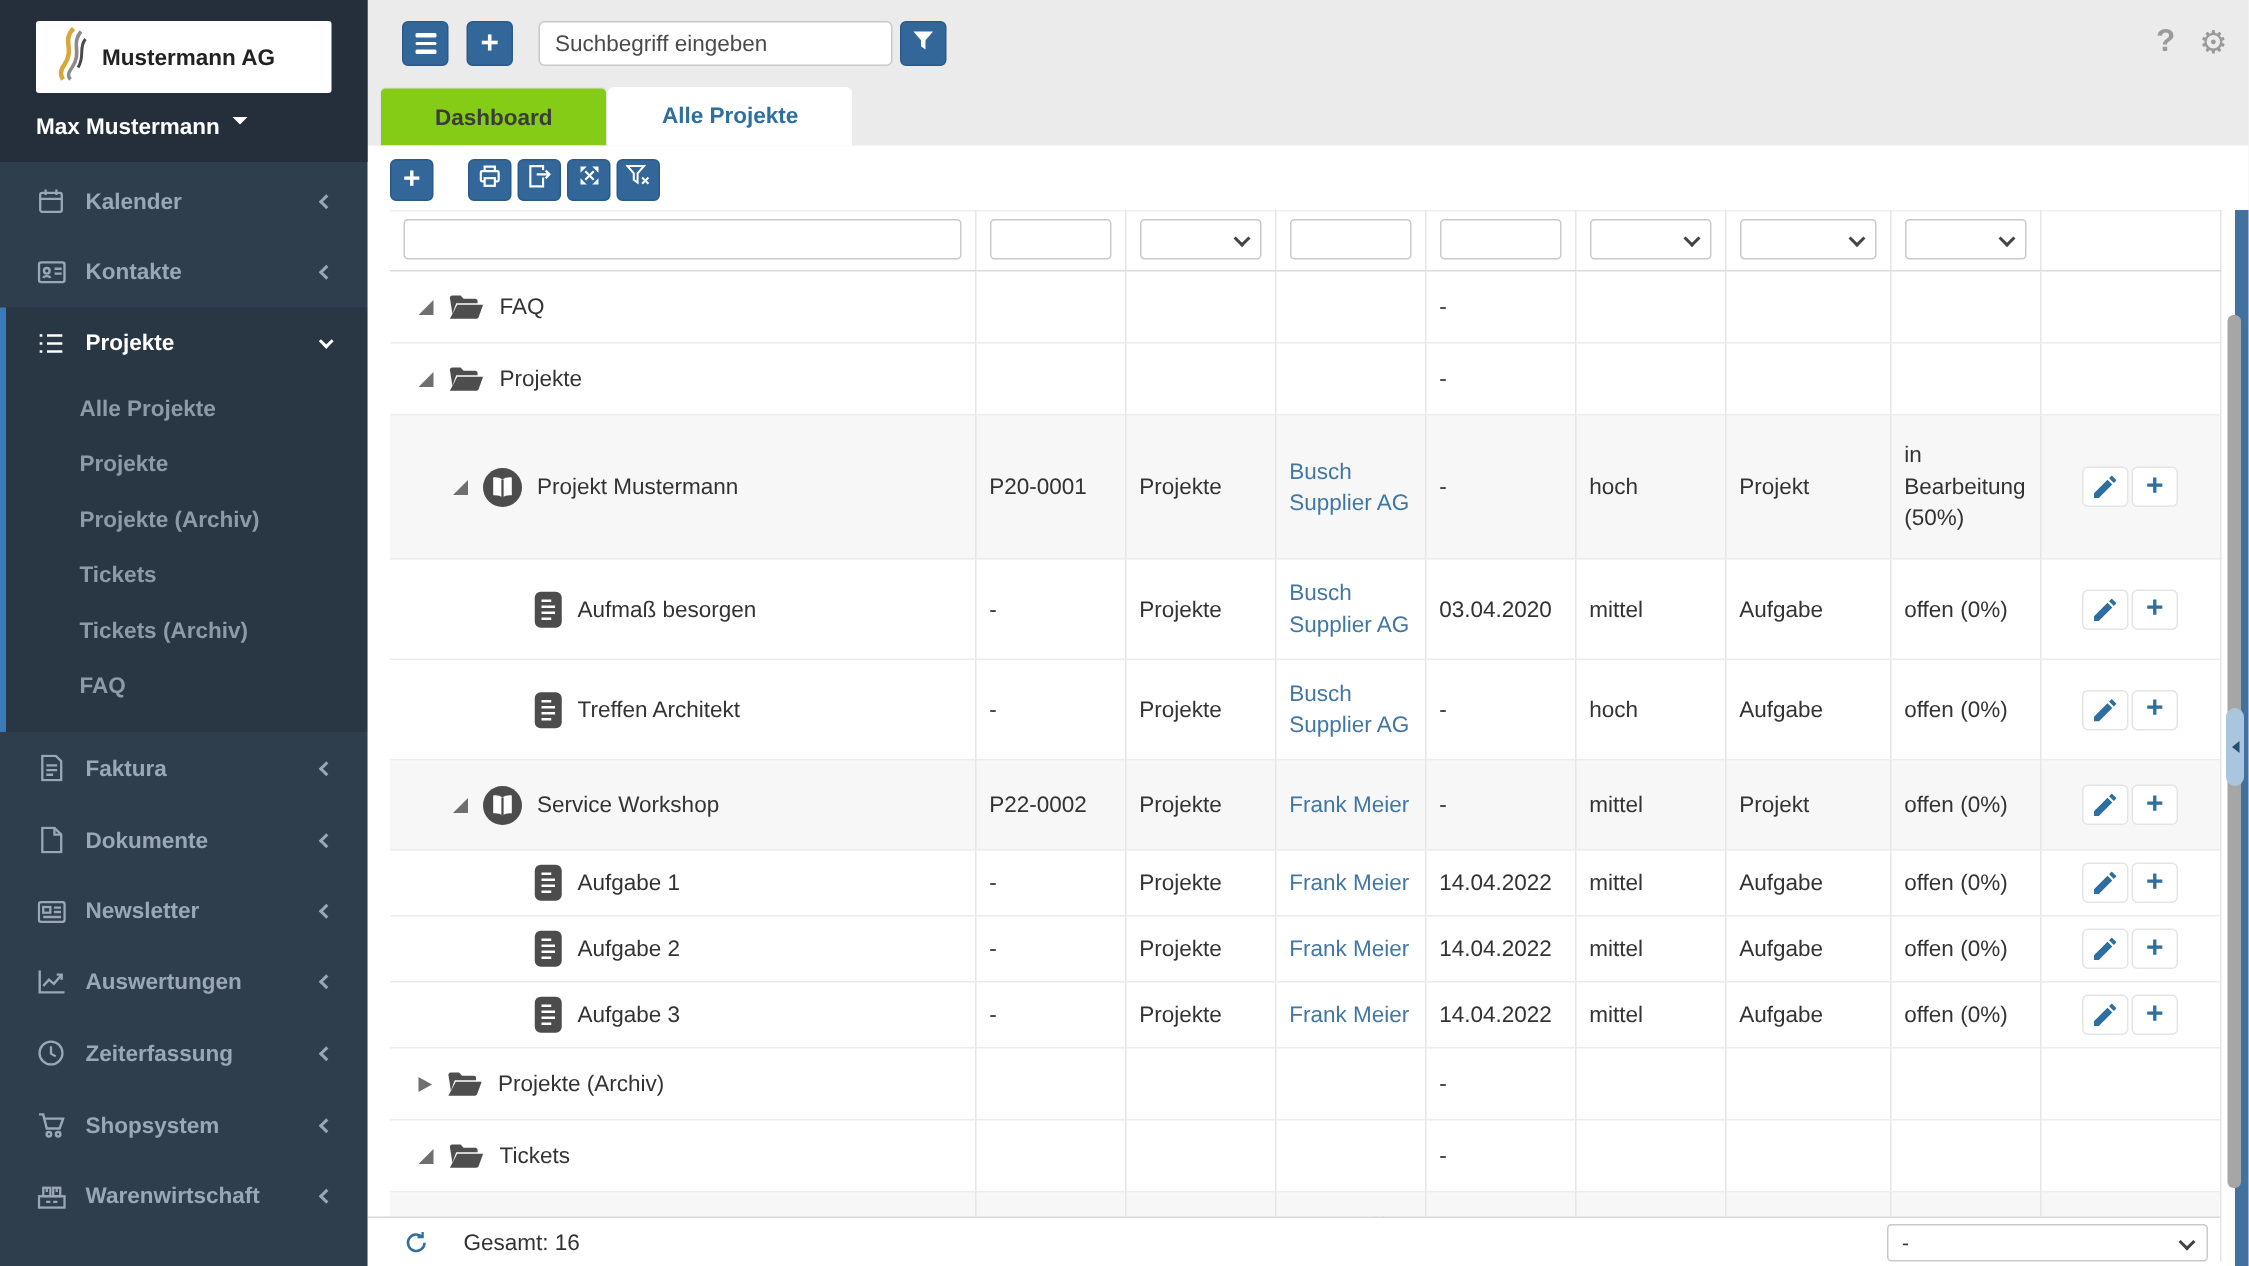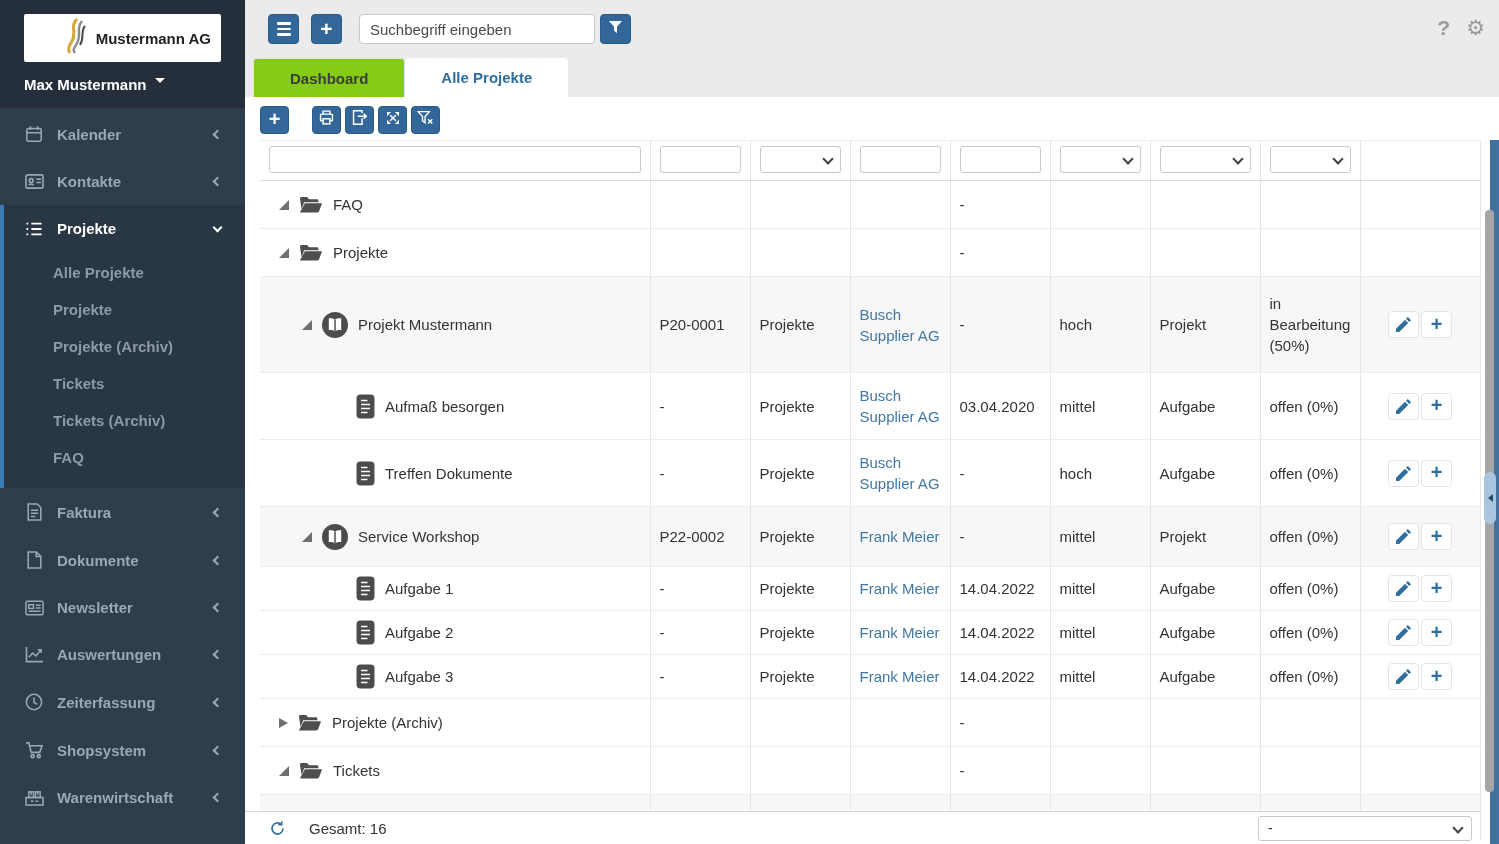--- a/index.html
+++ b/index.html
@@ -4,21 +4,21 @@
 <style>
   * { margin:0; padding:0; box-sizing:border-box; }
   html,body { width:1499px; height:844px; overflow:hidden;
     font-family:"Liberation Sans","DejaVu Sans",sans-serif; background:#ebebeb; }
 
   
   .sidebar { position:absolute; left:0; top:0; width:245px; height:844px;
     background:#2f3e4d; z-index:10; }
   .side-head { background:#242f3b; padding:14px 24px 0; }
   .logo-box { background:#fff; height:48px; border-radius:2px; display:flex;
-    align-items:center; gap:8px; padding:0 10px;justify-content:flex-end; }
+    align-items:center; gap:8px; padding:0 10px; }
   .logo-text { font-size:15px; font-weight:600; color:#222; }
   .user-row { display:flex; gap:8px; padding:14px 0 15px; cursor:pointer; }
   .user-name { color:#fff; font-size:15px; font-weight:700; }
   .caret-down { width:0; height:0; border-left:5px solid transparent;
     border-right:5px solid transparent; border-top:5px solid #fff; margin-top:2px; }
   .nav { padding-top:2px; }
   .nav-item { display:flex; align-items:center; gap:13px; padding:15px 24px;
     color:#9aa8b5; font-size:15px; font-weight:600; cursor:pointer; }
   .nav-item .nav-icon { width:20px; display:flex; justify-content:center; color:#9aa8b5; }
   .nav-item .nav-label { flex:1; }
@@ -497,21 +497,21 @@
           <td>
             <div class="namewrap lvl2">
               <span class="rowicon">
                 <svg width="19" height="25" viewBox="0 0 19 25">
                   <rect x="0.5" y="0.5" width="18" height="24" rx="4" fill="#4c4c4c"></rect>
                   <g stroke="#fff" stroke-width="1.6" fill="none">
                     <path d="M5 6.5h6.5M5 10.5h9M5 14.5h9M5 18.5h6.5"></path>
                   </g>
                 </svg>
               </span>
-              <span>Treffen Dokumente</span>
+              <span>Treffen Architekt</span>
             </div>
           </td>
           <td>-</td>
           <td>Projekte</td>
           <td><a class="cell-link" href="#">Busch Supplier AG</a></td>
           <td>-</td>
           <td>hoch</td>
           <td>Aufgabe</td>
           <td>offen (0%)</td>
           <td>

